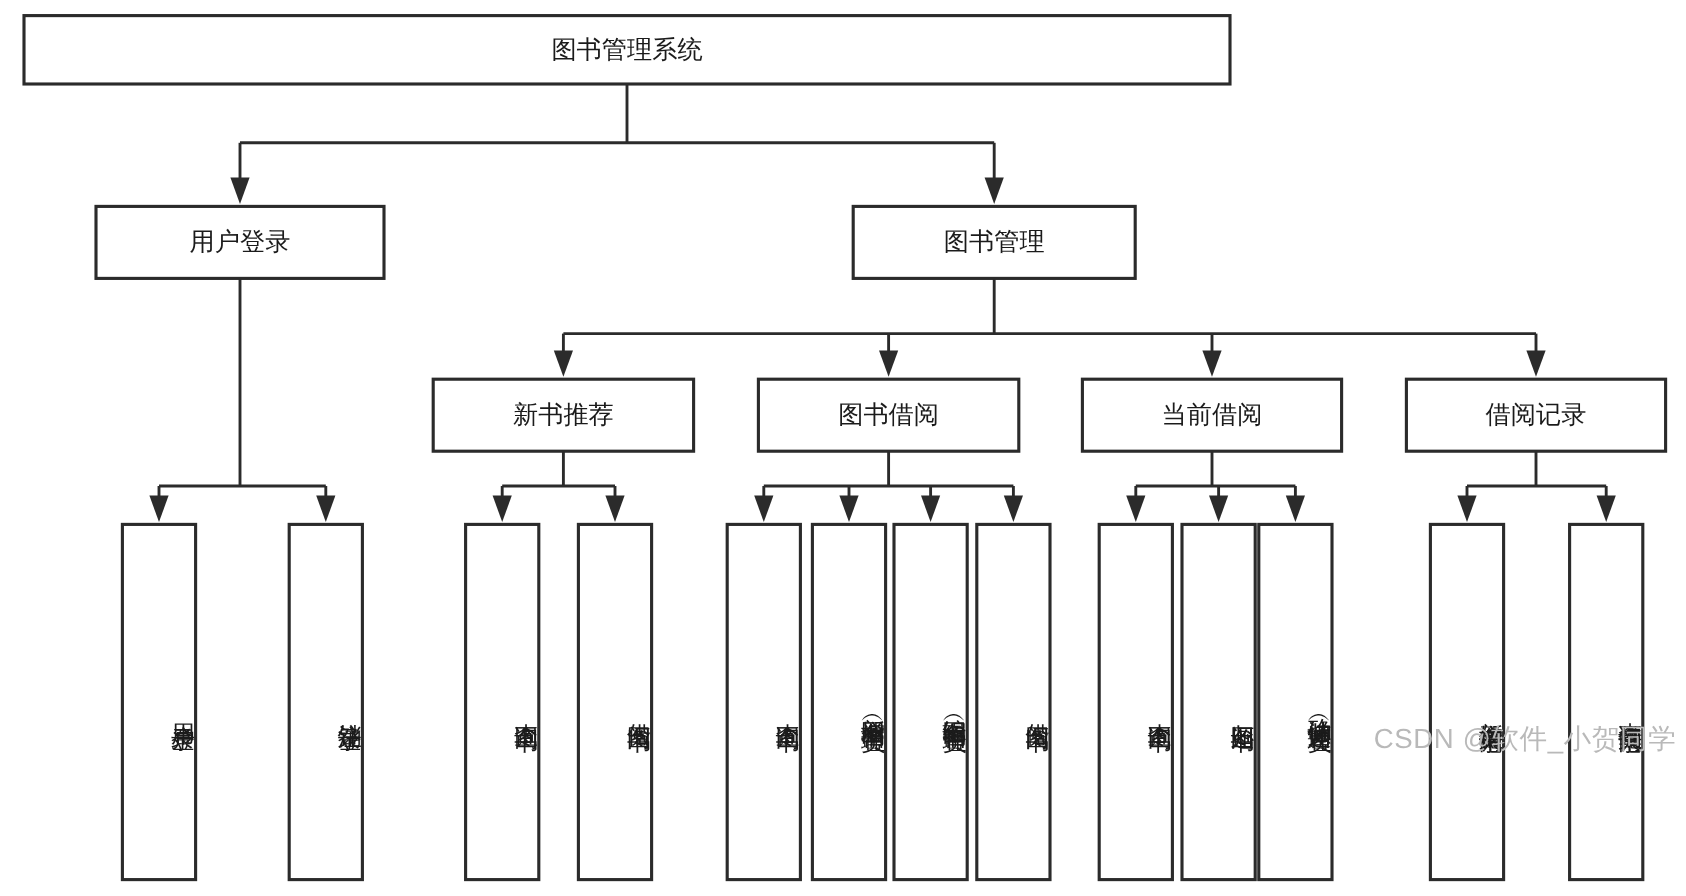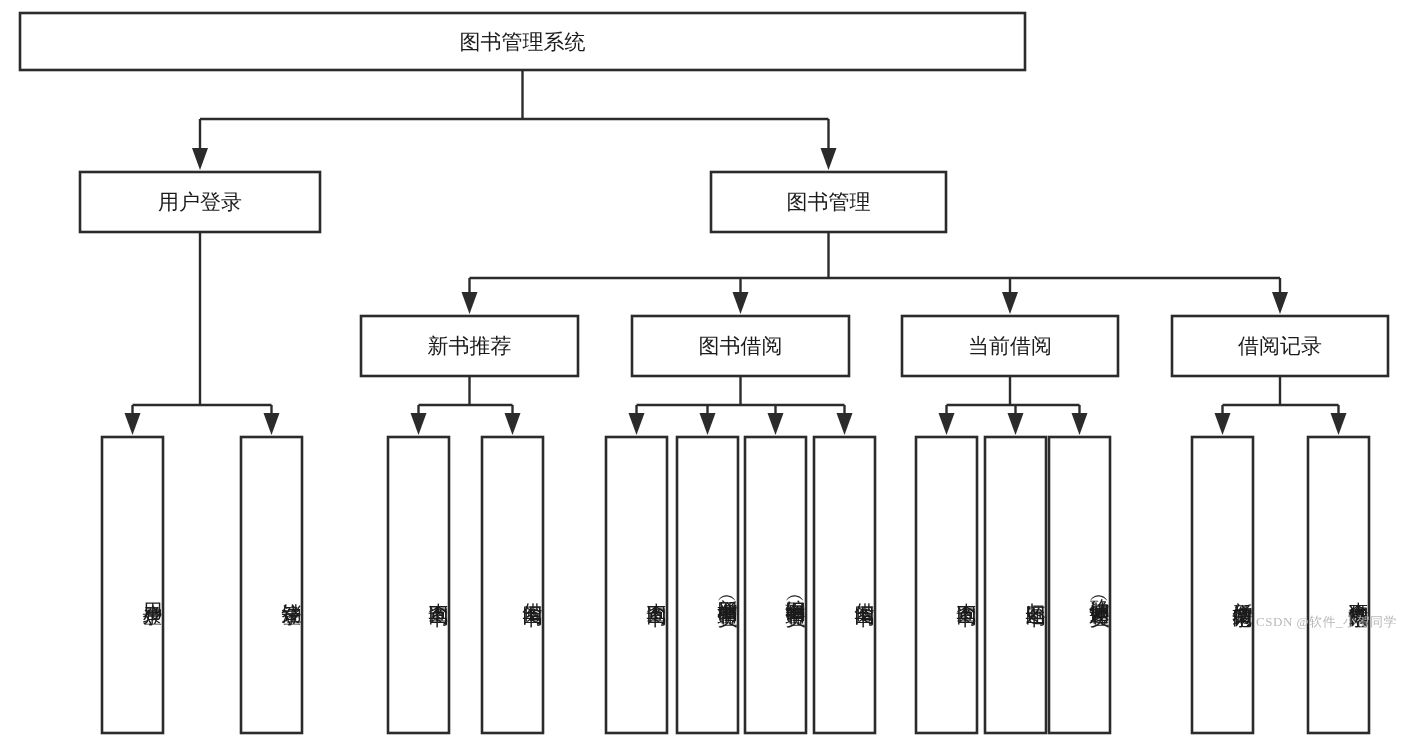--- a/index.html
+++ b/index.html
@@ -61,22 +61,22 @@
     letter-spacing: 1.5px;
     pointer-events: none;
     display: flex;
     align-items: flex-start;
     justify-content: center;
   }
   .watermark {
     position: absolute;
     right: 8px;
     bottom: 4px;
-    font-family: Liberation Serif, serif;
-    font-size: 13px;
+    font-family: Liberation Sans, sans-serif;
+    font-size: 23px;
     color: #b9b9b9;
     letter-spacing: 0.5px;
     white-space: nowrap;
   }
 </style>
 </head>
 <body>
 
 <div id="diagram-root">
 

